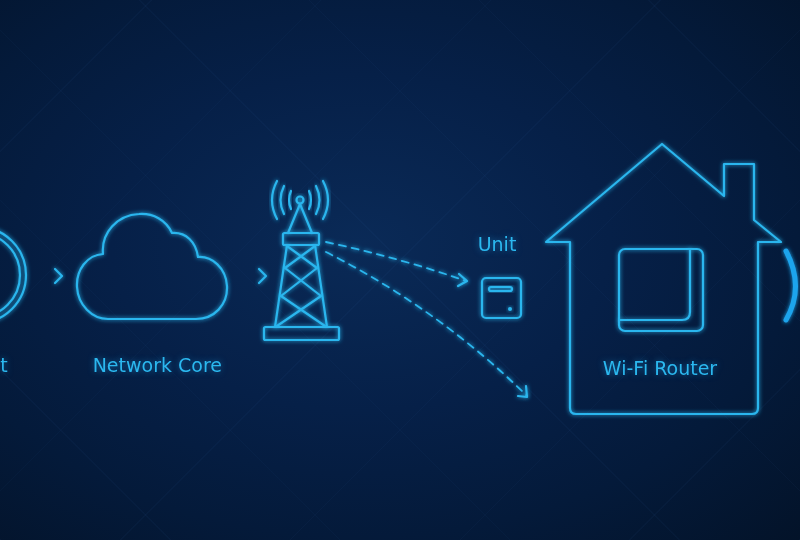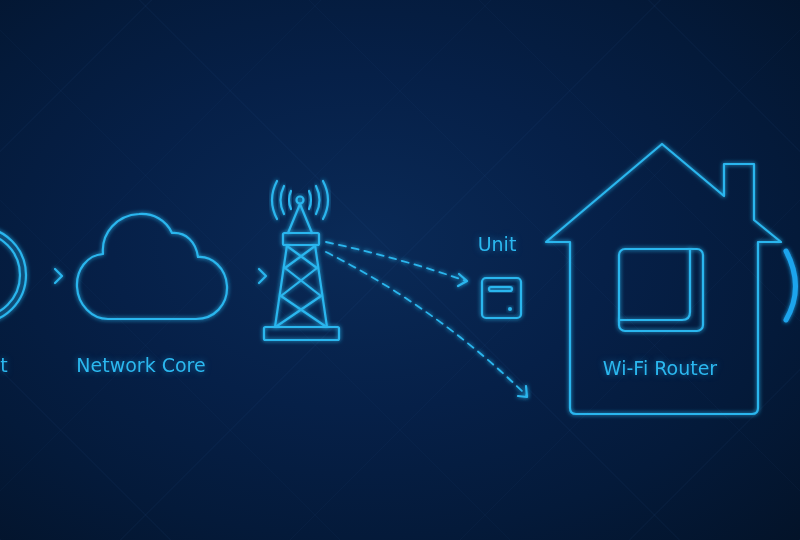--- a/index.html
+++ b/index.html
@@ -172,16 +172,16 @@
 
     <g>
       <rect class="stroke" x="619" y="249" width="84" height="82" rx="6"></rect>
       <path class="stroke" d="M 690 249 L 690 312 Q 690 320 682 320 L 619 320"></path>
     </g>
 
     <path class="stroke-thick" d="M 786 251 Q 805 287 786 320"></path>
   </svg>
 
   <div class="label" style="left:-6px; top:353px; width:20px;">t</div>
-  <div class="label" style="left:66px; top:353px; width:150px;">Network Core</div>
+  <div class="label" style="left:72px; top:353px; width:150px;text-align:right;">Network Core</div>
   <div class="label" style="left:444px; top:232px; width:106px;">Unit</div>
   <div class="label" style="left:585px; top:356px; width:150px;">Wi-Fi Router</div>
 </div>
 
 </body></html>

